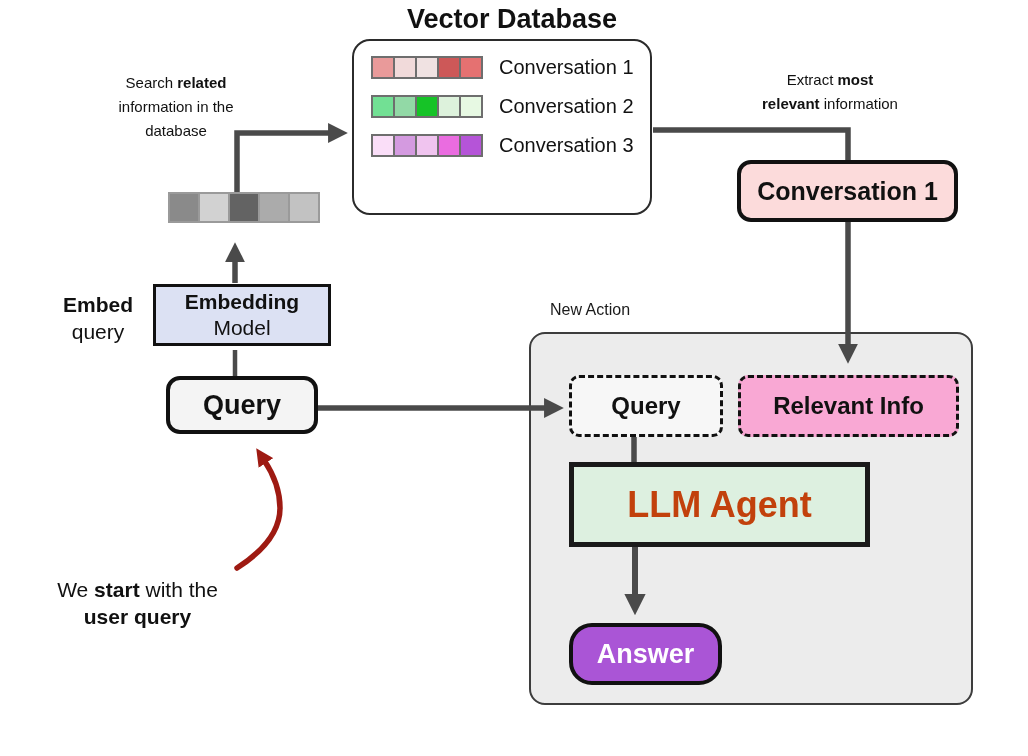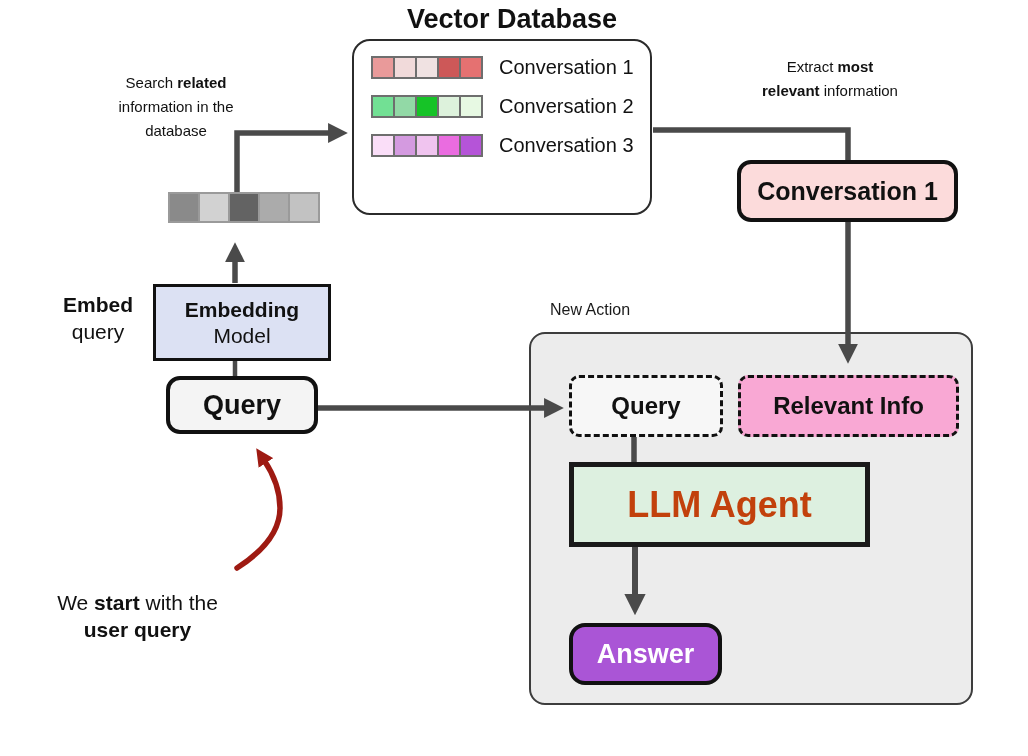--- a/index.html
+++ b/index.html
@@ -32,34 +32,34 @@
   .db-label{margin-left:16px;font-size:20px;white-space:nowrap;}
 
   
   #q-vector{left:168px;top:192px;display:flex;}
   .qv-cell{width:32px;height:31px;box-sizing:border-box;border:2px solid #9a9a9a;margin-left:-2px;}
   .qv-cell:first-child{margin-left:0;}
 
   
   #search-text{left:70px;top:71px;width:212px;}
   #embed-text{left:48px;top:291px;width:100px;}
-  #extract-text{left:715px;top:55px;width:230px;}
-  #start-text{left:40px;top:589px;width:195px;}
+  #extract-text{left:715px;top:68px;width:230px;}
+  #start-text{left:40px;top:576px;width:195px;}
 
   
   .box{box-sizing:border-box;display:flex;flex-direction:column;align-items:center;justify-content:center;}
-  #embedding-box{left:153px;top:284px;width:178px;height:77px;border:3.5px solid #111;font-size:21px;line-height:26px;}
+  #embedding-box{left:153px;top:284px;width:178px;height:62px;border:3.5px solid #111;font-size:21px;line-height:26px;}
   #query-box{left:166px;top:376px;width:152px;height:58px;border:4px solid #111;border-radius:14px;font-size:27px;font-weight:bold;}
   #conv1-box{left:737px;top:160px;width:221px;height:62px;border:4px solid #111;border-radius:14px;font-size:25px;font-weight:bold;}
   #new-action-label{left:550px;top:301px;font-size:16px;color:#1a1a1a;}
   #new-action-box{left:529px;top:332px;width:444px;height:373px;box-sizing:border-box;border:2px solid #3d3d3d;border-radius:16px;}
   #dashed-query-box{left:569px;top:375px;width:154px;height:62px;border:3.5px dashed #111;border-radius:10px;font-size:24px;font-weight:bold;}
   #relevant-info-box{left:738px;top:375px;width:221px;height:62px;border:3.5px dashed #111;border-radius:10px;font-size:24px;font-weight:bold;}
   #llm-agent-box{left:569px;top:462px;width:301px;height:85px;border:5px solid #1a1a1a;font-size:36px;font-weight:bold;}
-  #answer-box{left:569px;top:623px;width:153px;height:62px;border:4px solid #111;border-radius:16px;font-size:27px;font-weight:bold;}
+  #answer-box{left:569px;top:623px;width:153px;height:62px;border:4px solid #111;border-radius:23px;font-size:27px;font-weight:bold;}
 
   
   #arrows{left:0;top:0;pointer-events:none;}
   .arr{stroke:var(--arrow,#4a4a4a);stroke-width:5.5;fill:none;}
   .arr-thin{stroke:var(--arrow,#4a4a4a);stroke-width:4.5;fill:none;}
   .arr-thick{stroke:var(--arrow,#4a4a4a);stroke-width:6;fill:none;}
   .red-arr{stroke:var(--red,#9e1a12);stroke-width:5.5;fill:none;stroke-linecap:round;}
   .head{fill:var(--arrow,#4a4a4a);}
   .red-head{fill:var(--red,#9e1a12);}
 </style>

